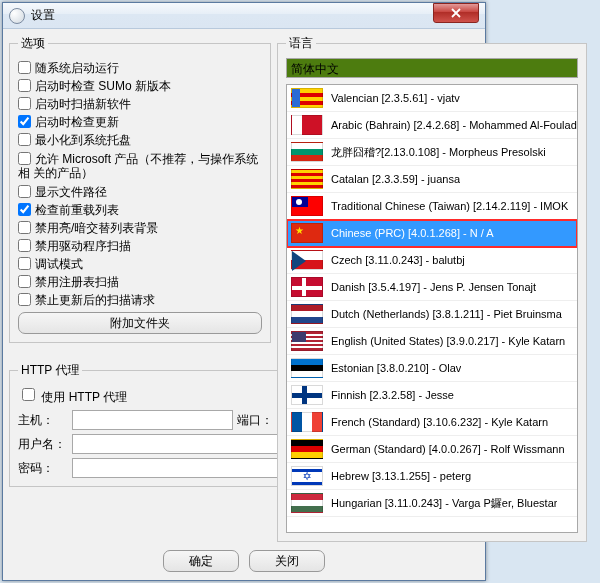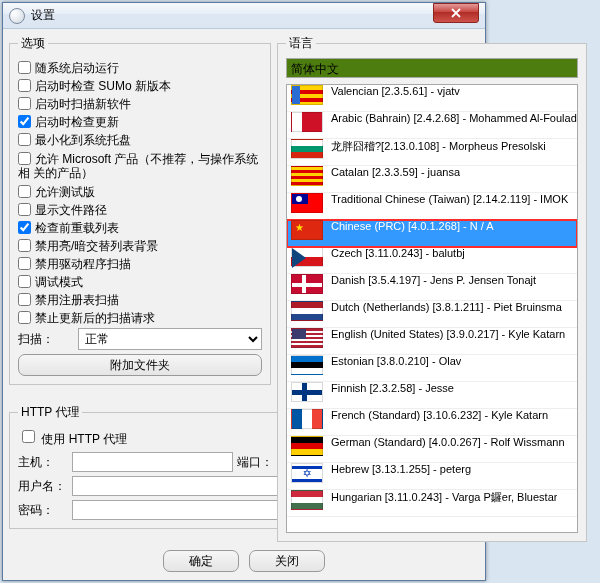--- a/index.html
+++ b/index.html
@@ -114,21 +114,21 @@
     font-size:12px;
   }
   .lang-list {
     flex:1;
     background:#fff;
     border:1px solid #a8a8a8;
     overflow-y:auto;
     overflow-x:hidden;
   }
   .lang-item {
-    display:flex; align-items:flex-start;
+    display:flex; align-items:center;
     height:27px;
     border-bottom:1px solid #eee;
     font-size:11px;
   }
   .lang-item.sel {
     background:#3399ff;
     color:#fff;
     outline:2px solid #ff2a2a;
     outline-offset:-1px;
     position:relative;
@@ -211,36 +211,29 @@
 
         <fieldset class="opts">
           <legend>选项</legend>
           <div id="opts-host">
               <label><input type="checkbox" style=""><span>随系统启动运行</span></label>
               <label><input type="checkbox" style=""><span>启动时检查 SUMo 新版本</span></label>
               <label><input type="checkbox" style=""><span>启动时扫描新软件</span></label>
               <label><input type="checkbox" checked="" style=""><span>启动时检查更新</span></label>
               <label><input type="checkbox" style=""><span>最小化到系统托盘</span></label>
               <label class="multi"><input type="checkbox" style=""><span>允许 Microsoft 产品（不推荐，与操作系统相 关的产品）</span></label>
-              <label><input type="checkbox" style=""><span>允许测试版</span></label>
               <label><input type="checkbox" style=""><span>显示文件路径</span></label>
               <label><input type="checkbox" checked="" style=""><span>检查前重载列表</span></label>
               <label><input type="checkbox" style=""><span>禁用亮/暗交替列表背景</span></label>
               <label><input type="checkbox" style=""><span>禁用驱动程序扫描</span></label>
               <label><input type="checkbox" style=""><span>调试模式</span></label>
               <label><input type="checkbox" style=""><span>禁用注册表扫描</span></label>
               <label><input type="checkbox" style=""><span>禁止更新后的扫描请求</span></label>
             </div>
 
-          <div class="scan-row">
-            <span class="scan-label">扫描：</span>
-            <select style="flex:1">
-              <option>正常</option>
-            </select>
-          </div>
           <button class="btn attach-btn">附加文件夹</button>
         </fieldset>
 
         <fieldset>
           <legend>HTTP 代理</legend>
           <label style="display:block;margin-bottom:4px">
             <input type="checkbox" id="proxy-use" style="">
             <span>使用 HTTP 代理</span>
           </label>
           <div class="proxy-grid">

